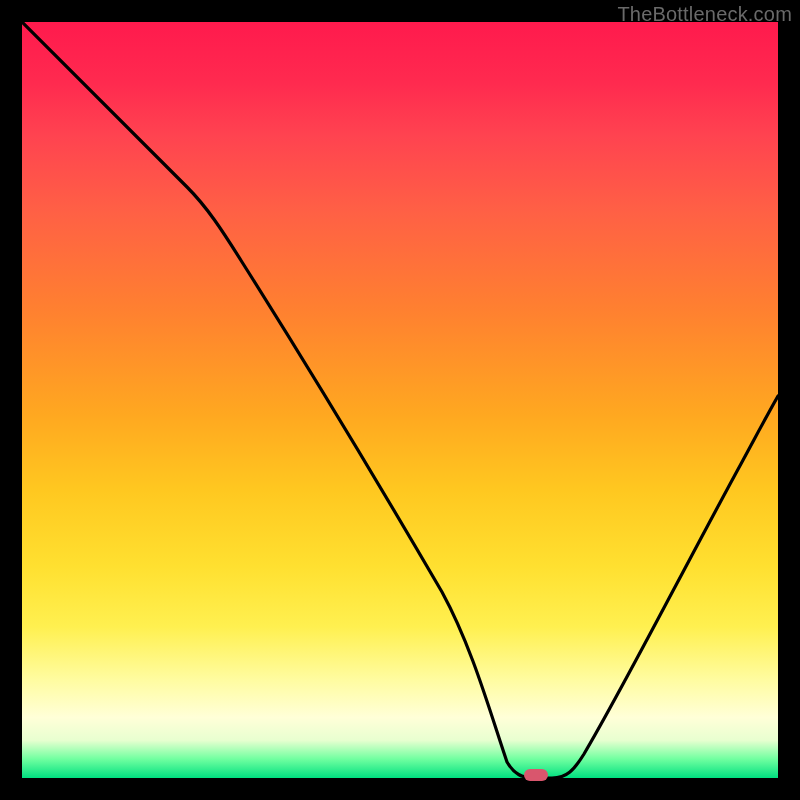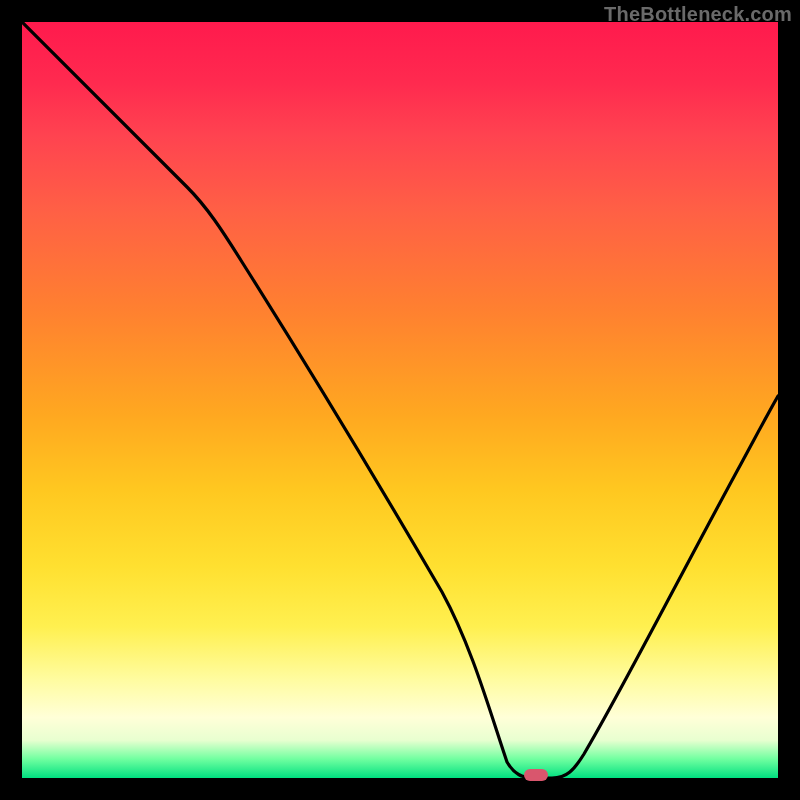--- a/index.html
+++ b/index.html
@@ -34,21 +34,21 @@
       #70ffa0 97.5%,
       #00e080 100%
     );
   }
   .watermark {
     position: absolute;
     top: 3px;
     right: 8px;
     color: #6a6a6a;
     font-size: 20px;
-    font-weight: 700;
+    font-weight: 400;
     letter-spacing: 0.2px;
     user-select: none;
   }
   .curve {
     position: absolute;
     left: 0;
     top: 0;
   }
   .marker {
     position: absolute;

